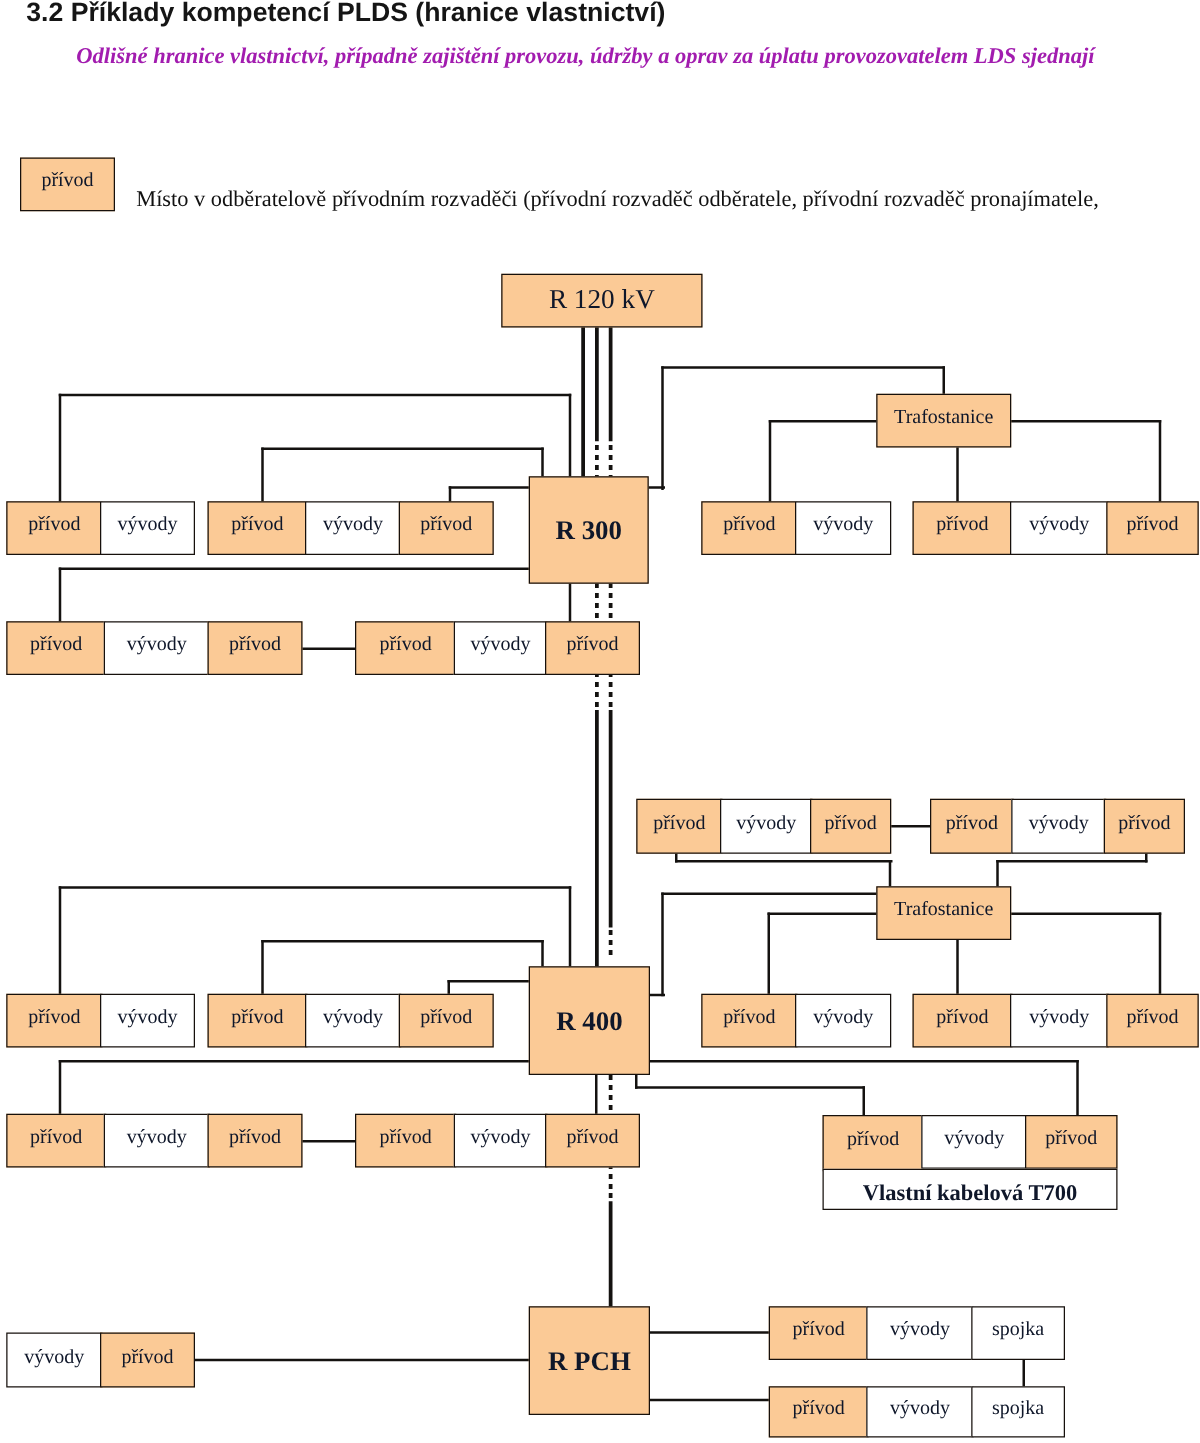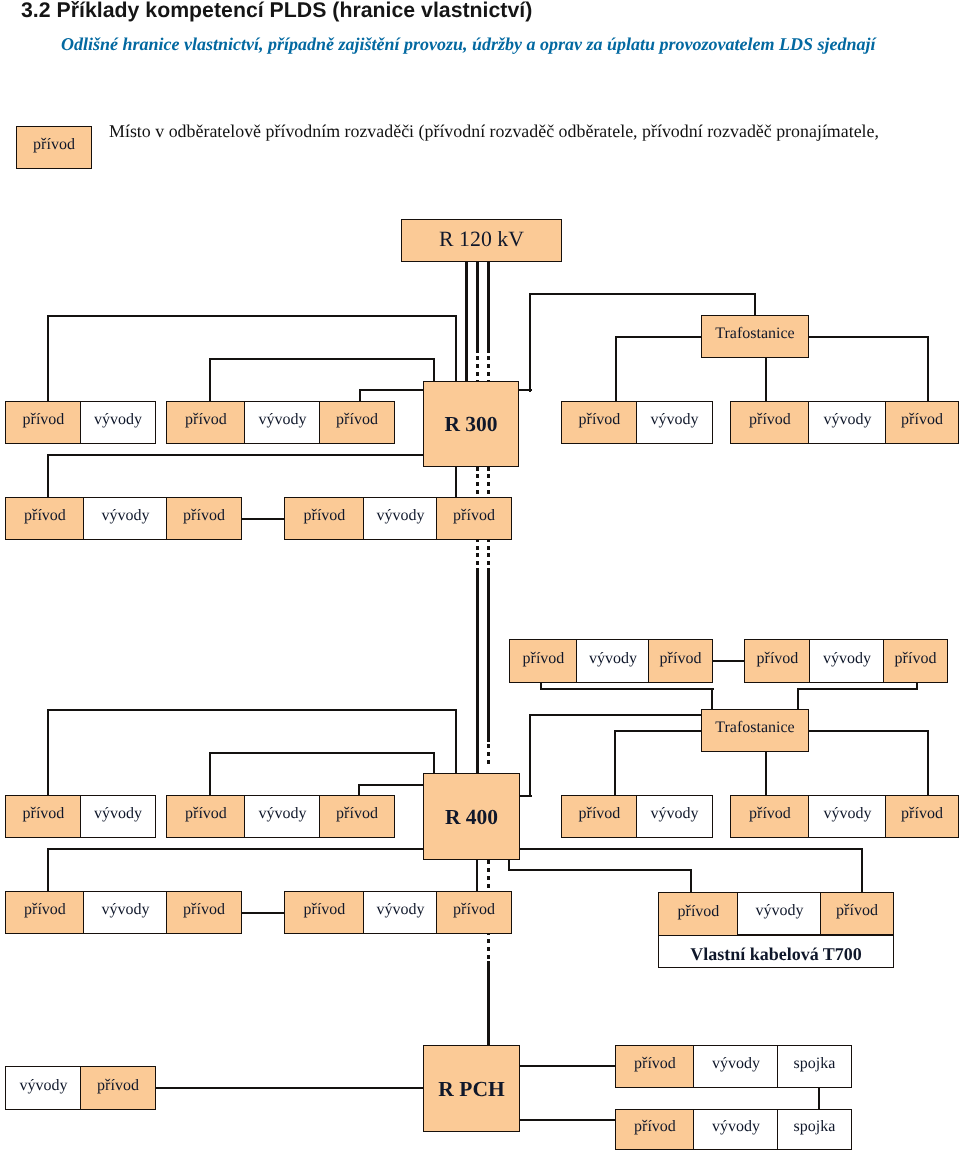--- a/index.html
+++ b/index.html
@@ -3,23 +3,23 @@
 <meta charset="utf-8">
 <style>
   html,body{margin:0;padding:0;background:#ffffff;
             -webkit-font-smoothing:antialiased;text-rendering:geometricPrecision;}
   body{width:960px;height:1154px;position:relative;overflow:hidden;
        font-family:"Liberation Serif",serif;color:#000;}
   #page{position:absolute;left:0;top:0;width:960px;height:1154px;background:#fff;}
   .t-title{position:absolute;font-family:"Liberation Sans",sans-serif;font-weight:bold;
            font-size:21.3px;white-space:nowrap;color:#151515;}
   .t-lead{position:absolute;font-family:"Liberation Serif",serif;font-weight:bold;
-          font-style:italic;font-size:18px;white-space:nowrap;color:#0369a1;}
+          font-style:italic;font-size:18px;white-space:nowrap;color:#a21caf;}
   .t-body{position:absolute;font-family:"Liberation Serif",serif;font-size:17.9px;
-          white-space:nowrap;color:#111;}
+          white-space:nowrap;color:#111;margin-top:28px;}
   .box{position:absolute;box-sizing:border-box;border:1.9px solid #16100c;
        display:flex;align-items:center;justify-content:center;
        font-size:16px;line-height:1;background:#ffffff;color:#0f172a;
        font-family:Liberation Serif, serif;text-align:right;}
   .box > span{position:relative;top:-2.5px;}
   .box.fill{background:#fbca96;}
   .box.big{font-weight:bold;font-size:21.5px;}
   .box.big > span{top:1px;}
   .box.plain{font-size:21.8px;}
   .box.plain > span{top:-0.5px;}

